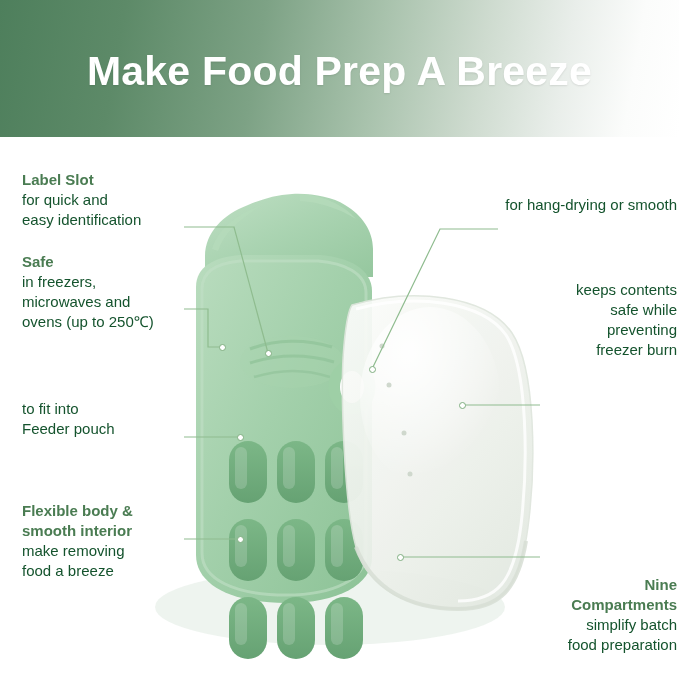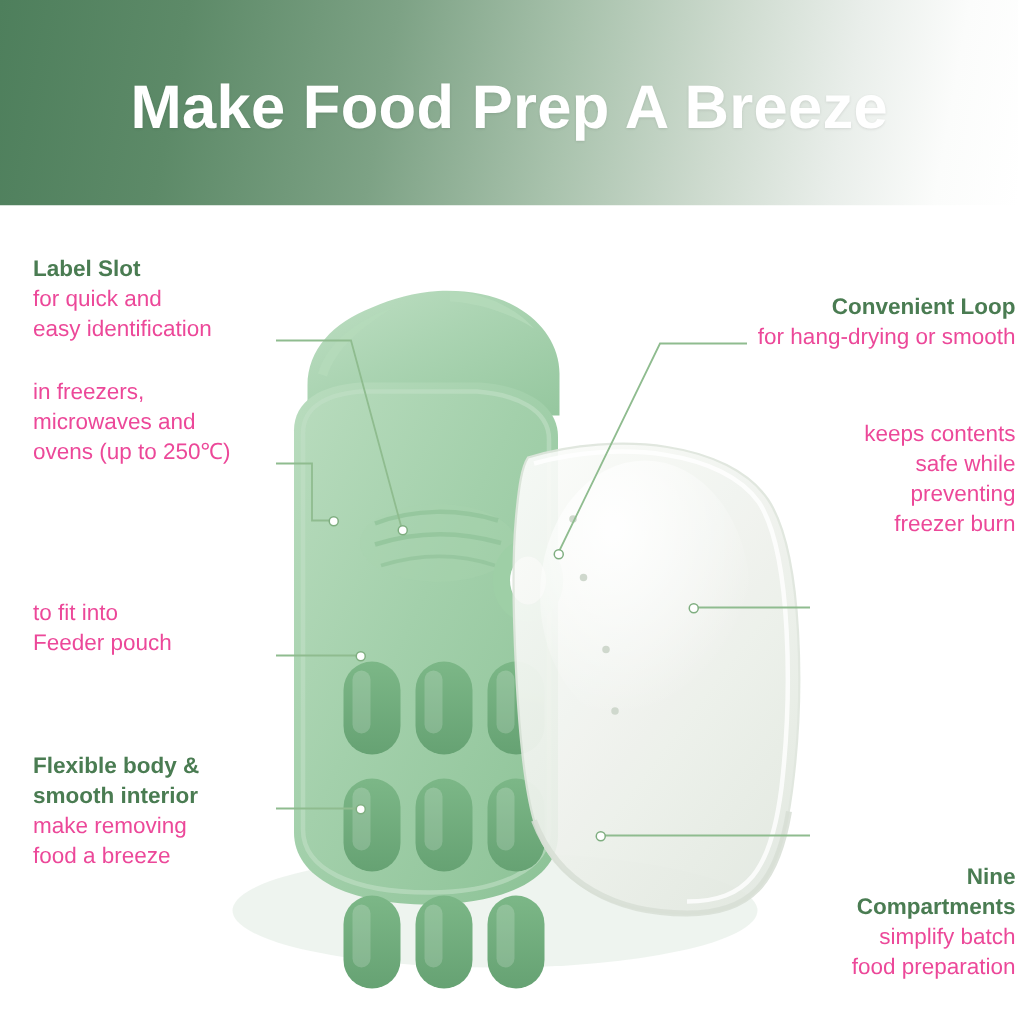--- a/index.html
+++ b/index.html
@@ -70,21 +70,21 @@
     line-height: 20px;
     color: #3d3d3d;
   }
   .callout .ctitle {
     color: #4a7c52;
     font-weight: bold;
     display: block;
   }
   .callout .cbody {
     display: block;
-    color: #ec4899;
+    color: #14532d;
   }
   .callout.right-al {
     text-align: right;
   }
 
   .dot {
     position: absolute;
     width: 7px;
     height: 7px;
     border-radius: 50%;
@@ -235,39 +235,39 @@
   <div class="dot" style="left:459px; top:265px;"></div>
   <div class="dot" style="left:397px; top:417px;"></div>
 
   <div class="callout" style="left:22px; top:33px; width:180px;">
     <span class="ctitle">Label Slot</span>
     <span class="cbody" style="white-space:pre-line;">for quick and
 easy identification</span>
   </div>
 
   <div class="callout" style="left:22px; top:115px; width:190px;">
+    <span class="ctitle">Safe</span>
     <span class="cbody" style="white-space:pre-line;">in freezers,
 microwaves and
 ovens (up to 250℃)</span>
   </div>
 
   <div class="callout" style="left:22px; top:262px; width:190px;">
     <span class="cbody" style="white-space:pre-line;">to fit into
 Feeder pouch</span>
   </div>
 
   <div class="callout" style="left:22px; top:364px; width:190px;">
     <span class="ctitle" style="white-space:pre-line;">Flexible body &amp;
 smooth interior</span>
     <span class="cbody" style="white-space:pre-line;">make removing
 food a breeze</span>
   </div>
 
   <div class="callout right-al" style="right:19px; top:58px; width:300px;">
-    <span class="ctitle">Convenient Loop</span>
     <span class="cbody" style="white-space:pre-line;">for hang-drying or smooth</span>
   </div>
 
   <div class="callout right-al" style="right:19px; top:143px; width:250px;">
     <span class="cbody" style="white-space:pre-line;">keeps contents
 safe while
 preventing
 freezer burn</span>
   </div>
 

